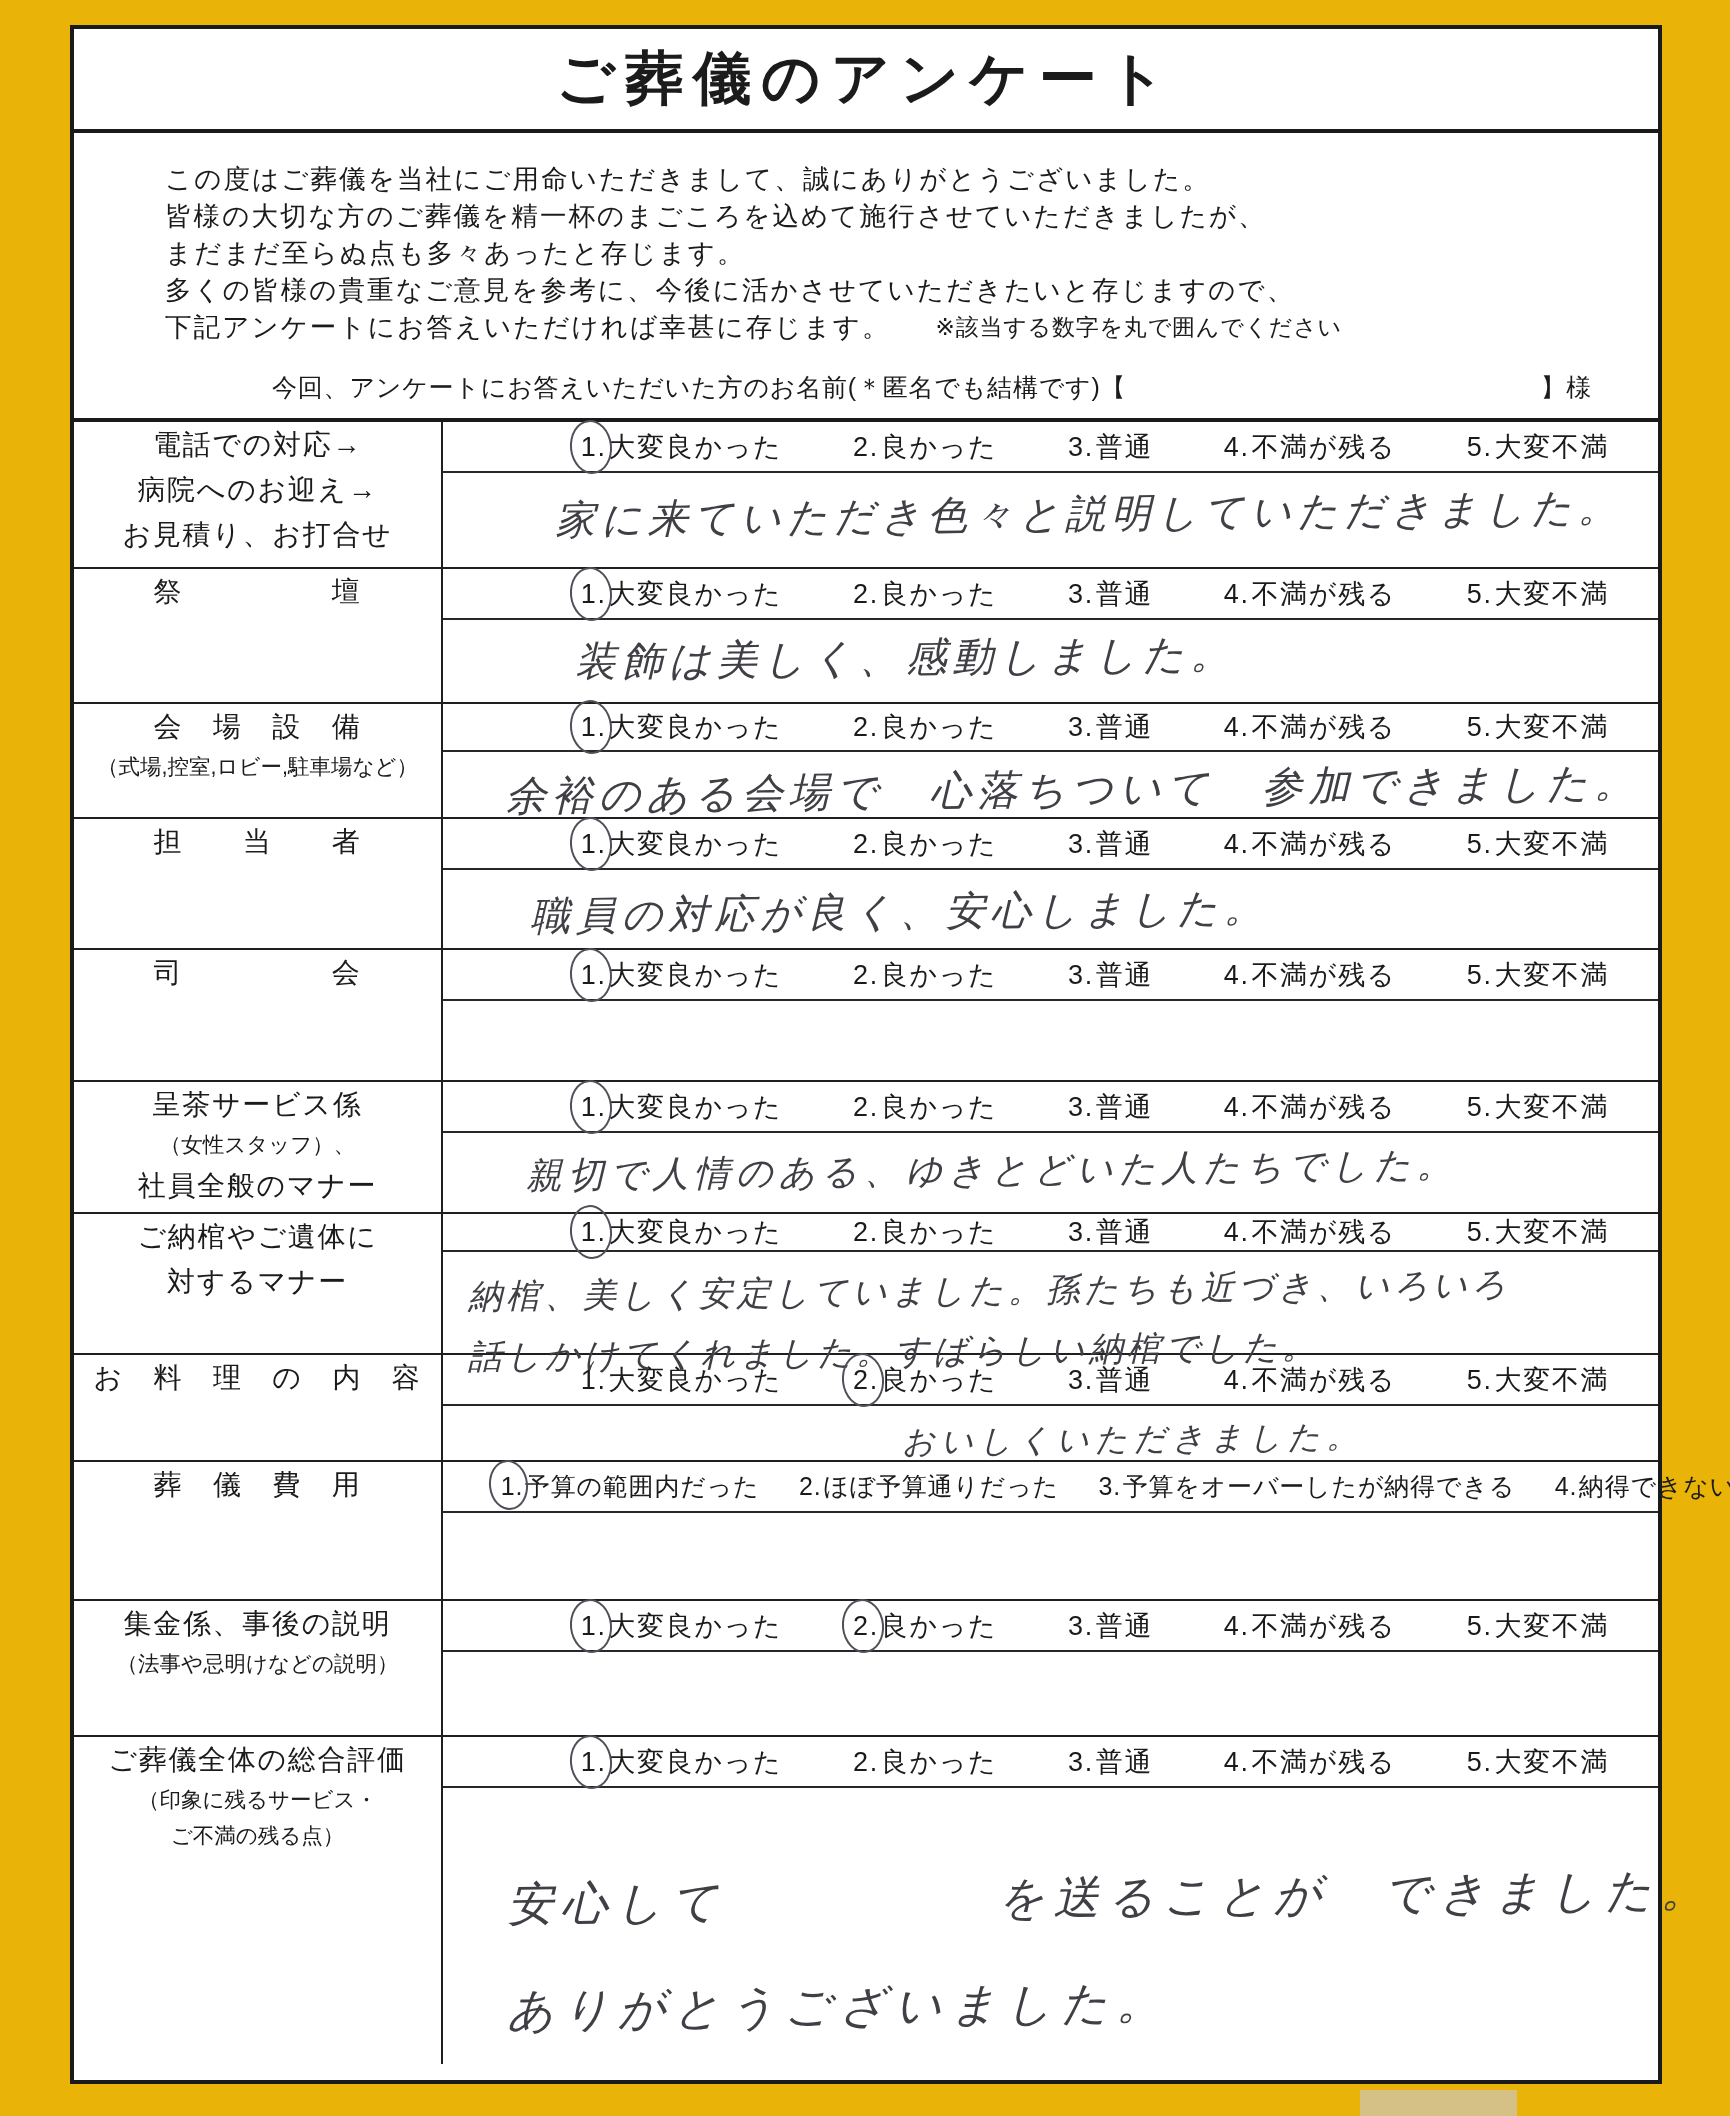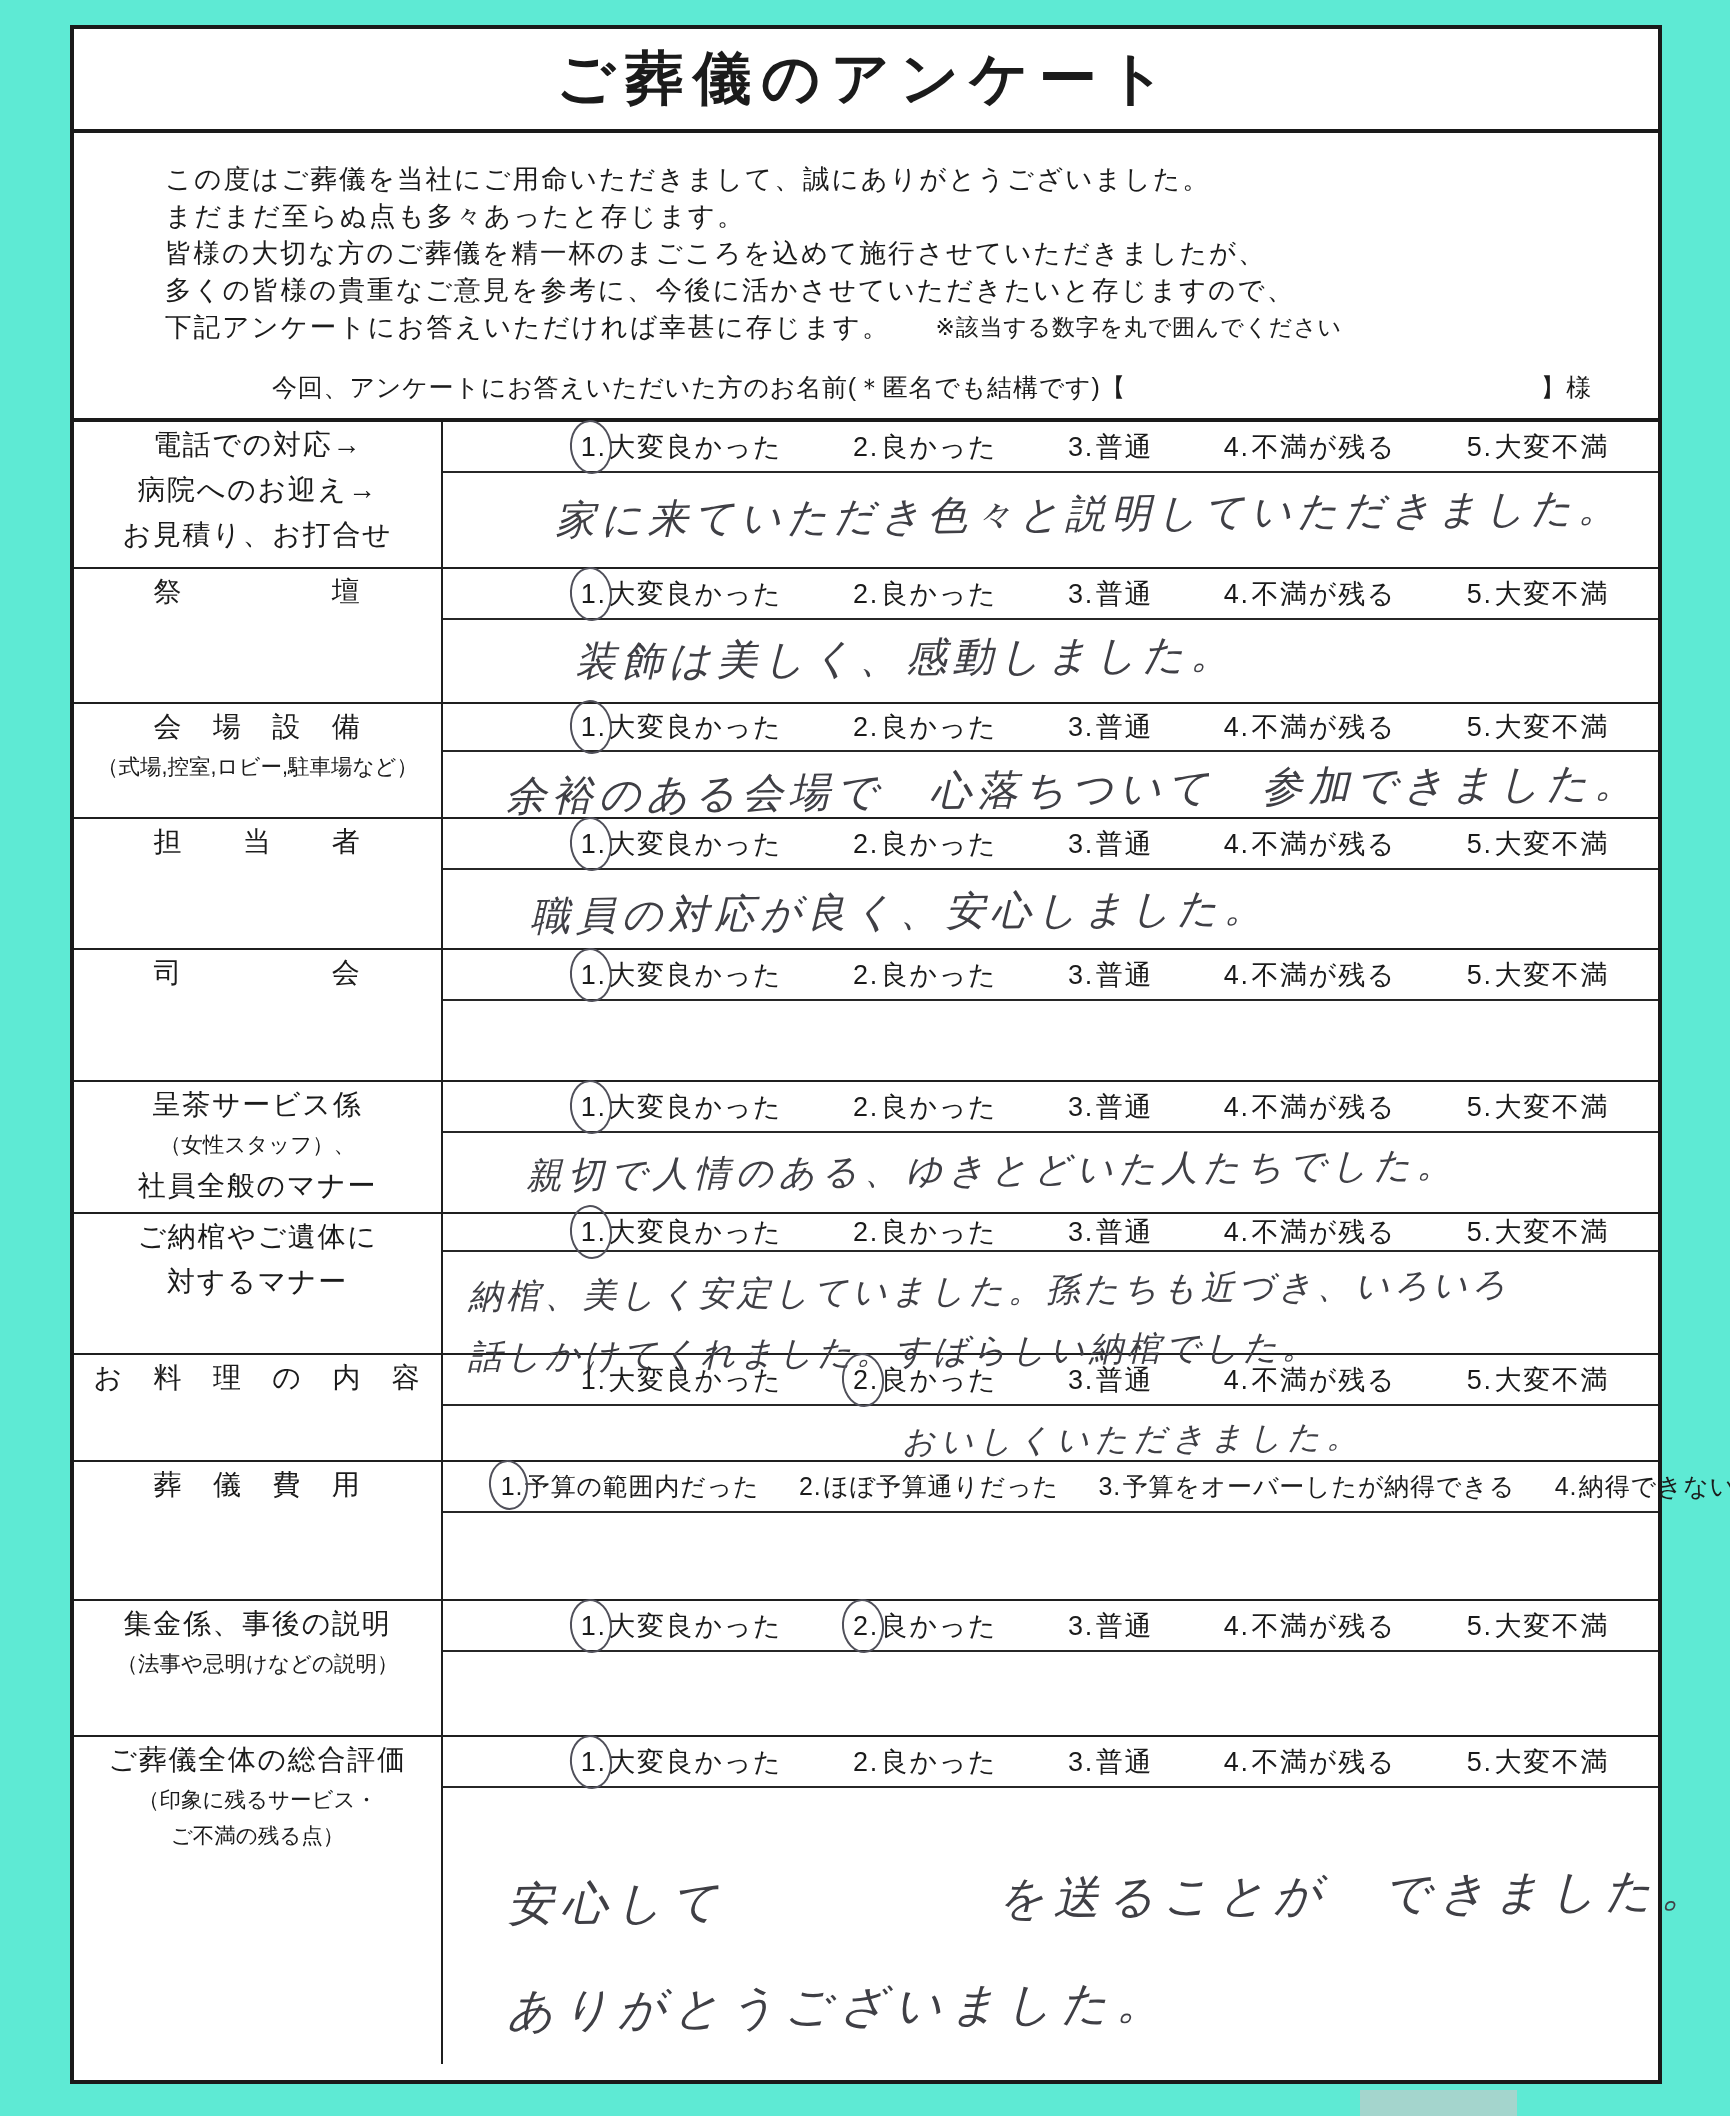--- a/index.html
+++ b/index.html
@@ -1,16 +1,16 @@
 <!DOCTYPE html>
 <html style="font-size:13.2px"><head>
 <meta charset="utf-8">
 <style>
   html,body{margin:0;padding:0;background:#e8e8e8;}
-  .page{position:relative;width:1730px;height:2116px;background:#5eead4;overflow:hidden;
+  .page{position:relative;width:1730px;height:2116px;background:#eab308;overflow:hidden;
         font-family:"Liberation Sans","DejaVu Sans",sans-serif;color:#1b1b1b;}
   .form-box{position:absolute;left:70px;top:25px;width:1592px;height:2059px;
             border:4.1px solid #1a1a1a;box-sizing:border-box;background:#fff;}
   .title-band{height:104px;border-bottom:4.1px solid #1a1a1a;box-sizing:border-box;
               display:flex;align-items:center;justify-content:center;}
   .title{font-size:58px;font-weight:bold;letter-spacing:10px;}
   .intro{height:289px;border-bottom:4.1px solid #1a1a1a;box-sizing:border-box;
          padding:28px 33px 0 91px;font-size:26.5px;letter-spacing:2.1px;line-height:37px;}
   .intro-line{white-space:nowrap;}
   .intro-last{display:flex;align-items:flex-start;gap:45px;}
@@ -60,22 +60,22 @@
 
 <div class="page">
   <div class="form-box">
 
     <div class="title-band">
       <div class="title">ご葬儀のアンケート</div>
     </div>
 
     <div class="intro">
       <div class="intro-line">この度はご葬儀を当社にご用命いただきまして、誠にありがとうございました。</div>
+      <div class="intro-line">皆様の大切な方のご葬儀を精一杯のまごころを込めて施行させていただきましたが、</div>
       <div class="intro-line">まだまだ至らぬ点も多々あったと存じます。</div>
-      <div class="intro-line">皆様の大切な方のご葬儀を精一杯のまごころを込めて施行させていただきましたが、</div>
       <div class="intro-line">多くの皆様の貴重なご意見を参考に、今後に活かさせていただきたいと存じますので、</div>
       <div class="intro-last">
         <span class="intro-line">下記アンケートにお答えいただければ幸甚に存じます。</span>
         <span class="circle-note">※該当する数字を丸で囲んでください</span>
       </div>
       <div class="name-line">
         <span>今回、アンケートにお答えいただいた方のお名前(＊匿名でも結構です)【</span>
         <span class="name-blank"></span>
         <span class="name-suffix">】様</span>
       </div>

